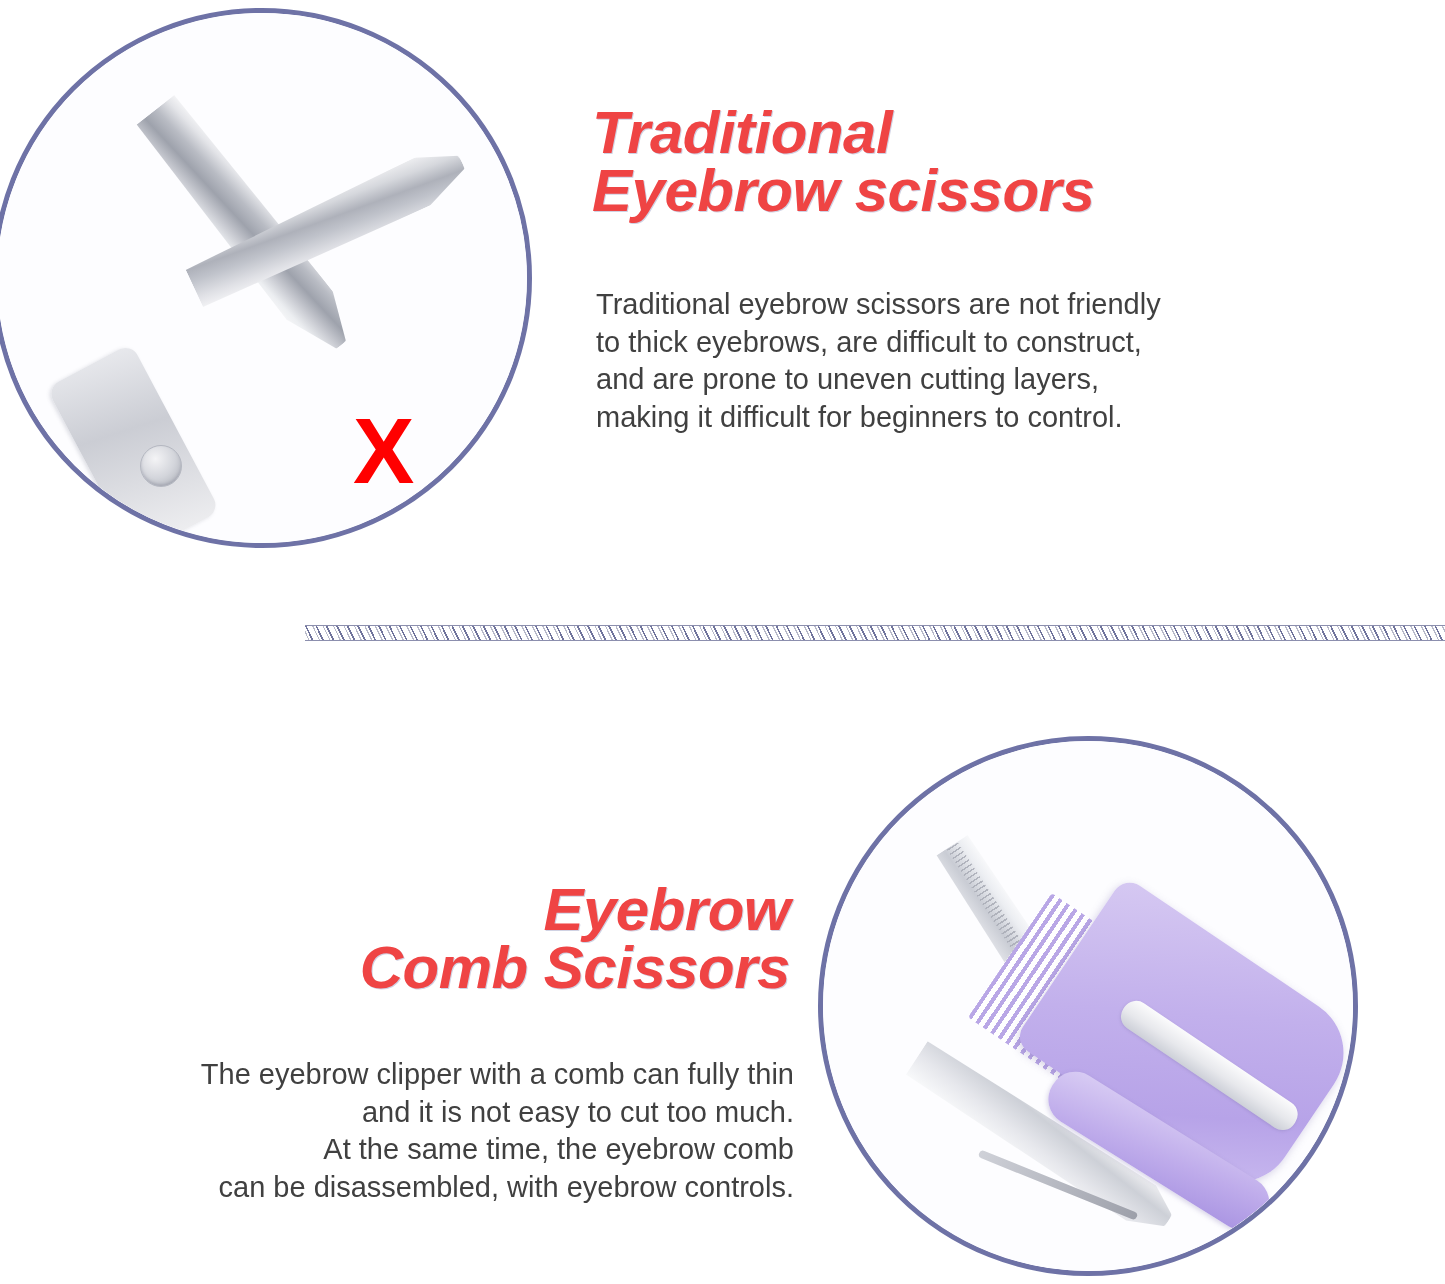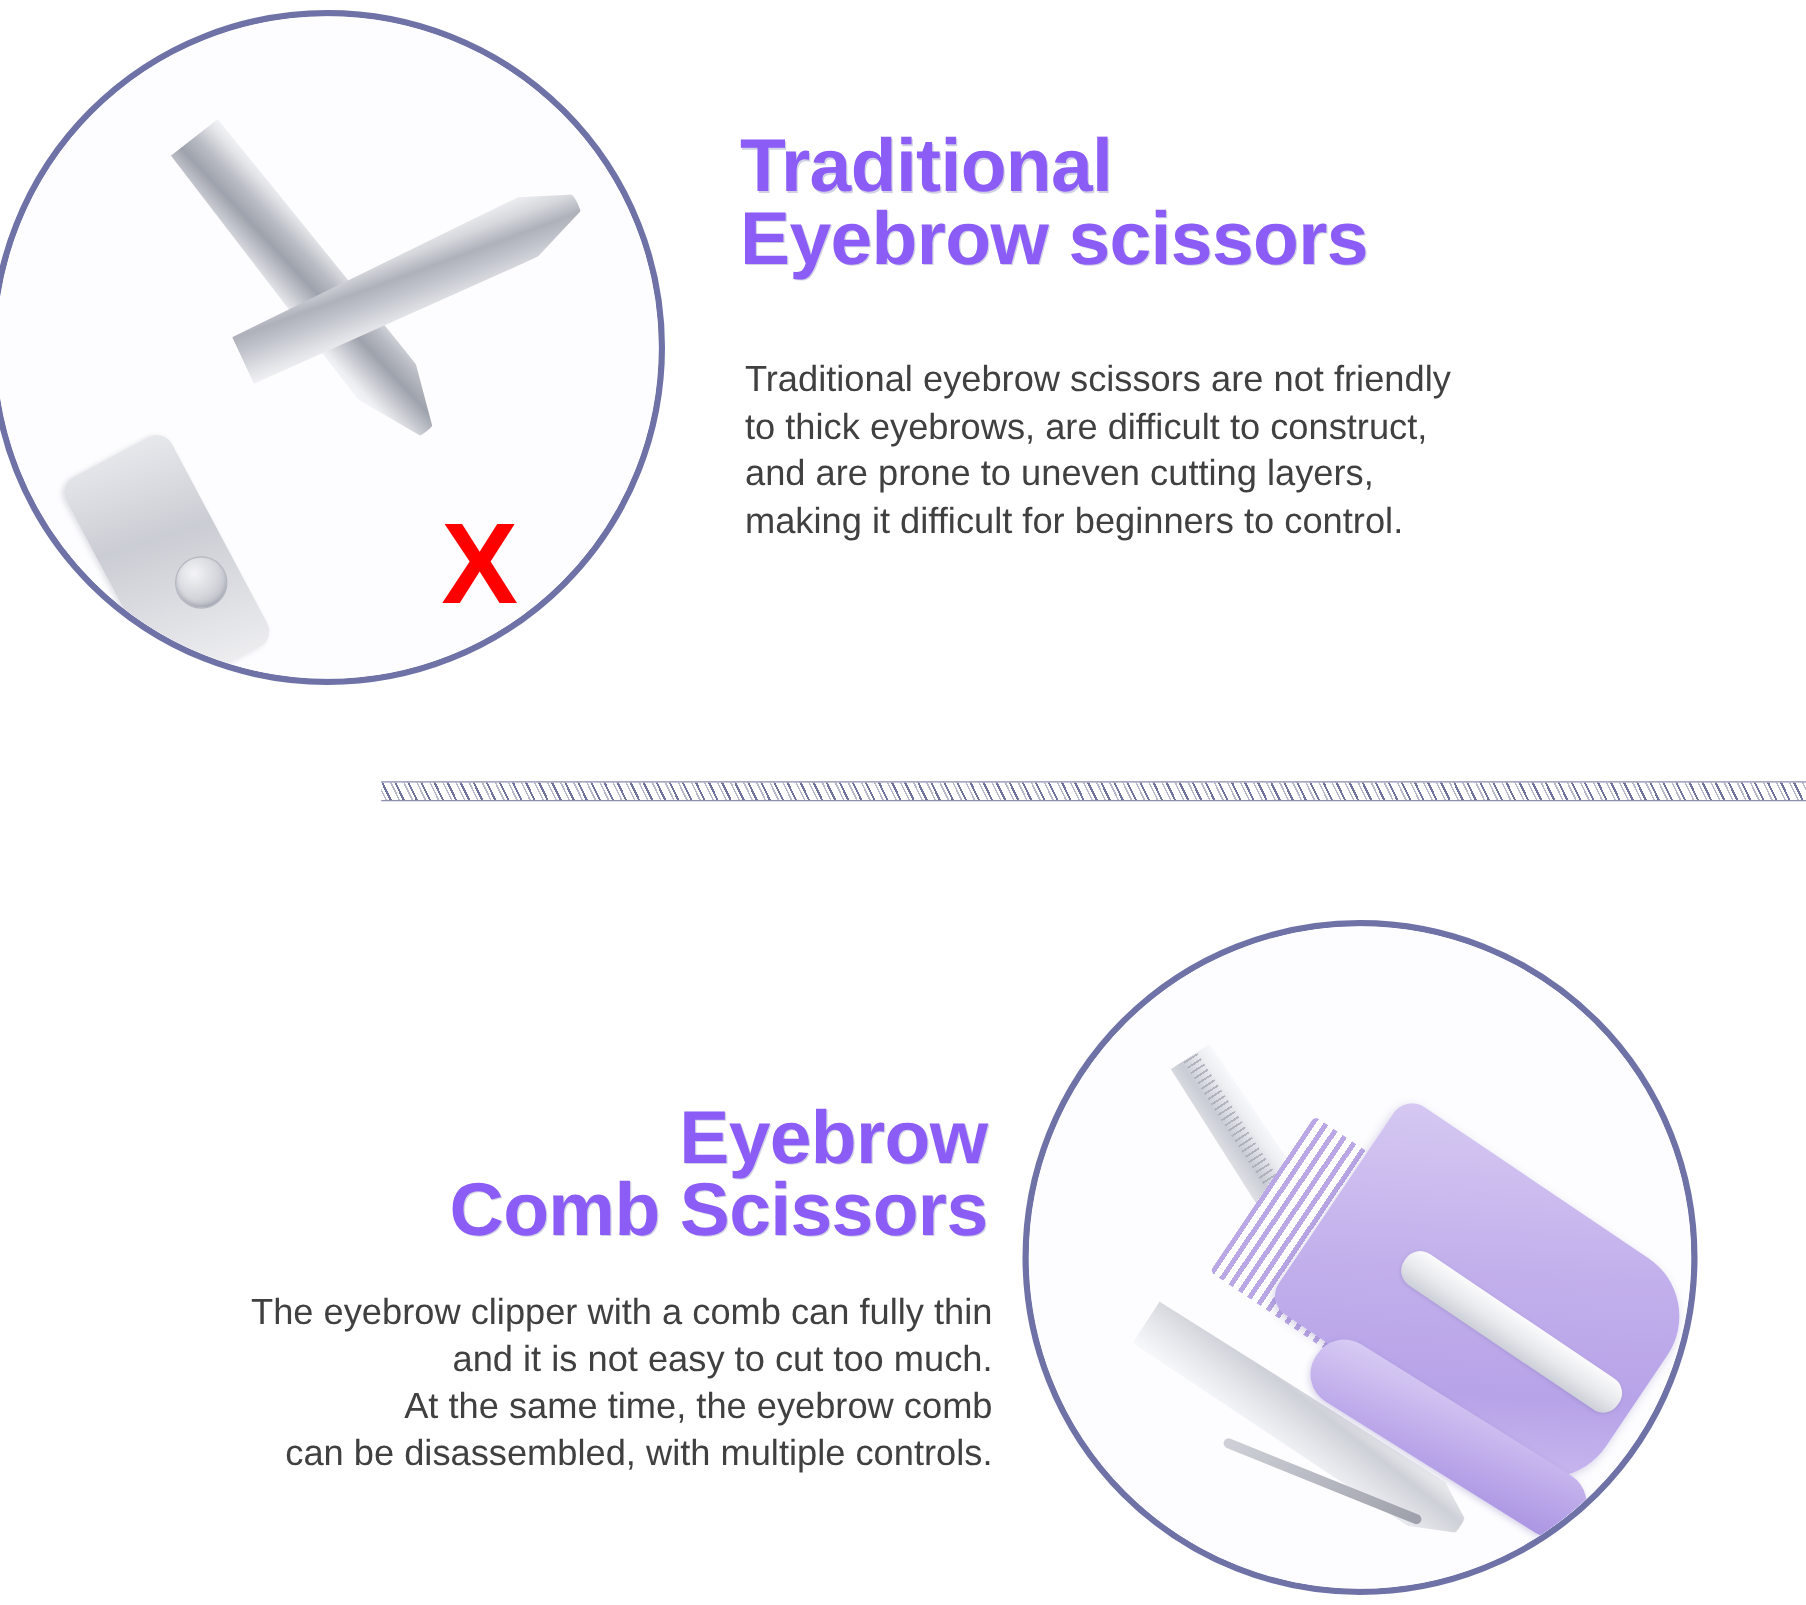--- a/index.html
+++ b/index.html
@@ -228,21 +228,22 @@
     font-size: 92px;
     color: #ff0000;
     font-family: "Liberation Sans", sans-serif;
     letter-spacing: -2px;
   }
 
   
   .headline {
     position: absolute;
     font-weight: 700;
-    color: #8b5cf6;
+    font-style: italic;
+    color: #ef4444;
     line-height: 0.96;
     letter-spacing: -0.5px;
     text-shadow: 1px 1px 0 rgba(120,125,175,0.35);
   }
 
   #headline-top {
     left: 592px;
     top: 104px;
     width: 700px;
     font-size: 60px;
@@ -270,21 +271,21 @@
 
   #body-top {
     left: 596px;
     top: 286px;
     width: 760px;
     text-align: left;
   }
 
   #body-bottom {
     left: 4px;
-    top: 1032px;
+    top: 1056px;
     width: 790px;
     text-align: right;
   }
 
   .body-copy .line { display: block; white-space: nowrap; }
 
   
   #divider {
     position: absolute;
     left: 305px;
@@ -344,21 +345,21 @@
 
   <div class="headline" id="headline-bottom">
     <span class="line">Eyebrow</span>
     <span class="line">Comb Scissors</span>
   </div>
 
   <div class="body-copy" id="body-bottom">
     <span class="line">The eyebrow clipper with a comb can fully thin</span>
     <span class="line">and it is not easy to cut too much.</span>
     <span class="line">At the same time, the eyebrow comb</span>
-    <span class="line">can be disassembled, with multiple controls.</span>
+    <span class="line">can be disassembled, with eyebrow controls.</span>
   </div>
 
   <div class="photo-circle" id="circle-bottom">
     <div class="circle-inner">
       <div class="cs-blade-top"></div>
       <div class="cs-blade-top-serration"></div>
       <div class="comb-teeth"></div>
       <div class="comb-body"></div>
       <div class="comb-spine"></div>
       <div class="cs-blade-bottom"></div>

